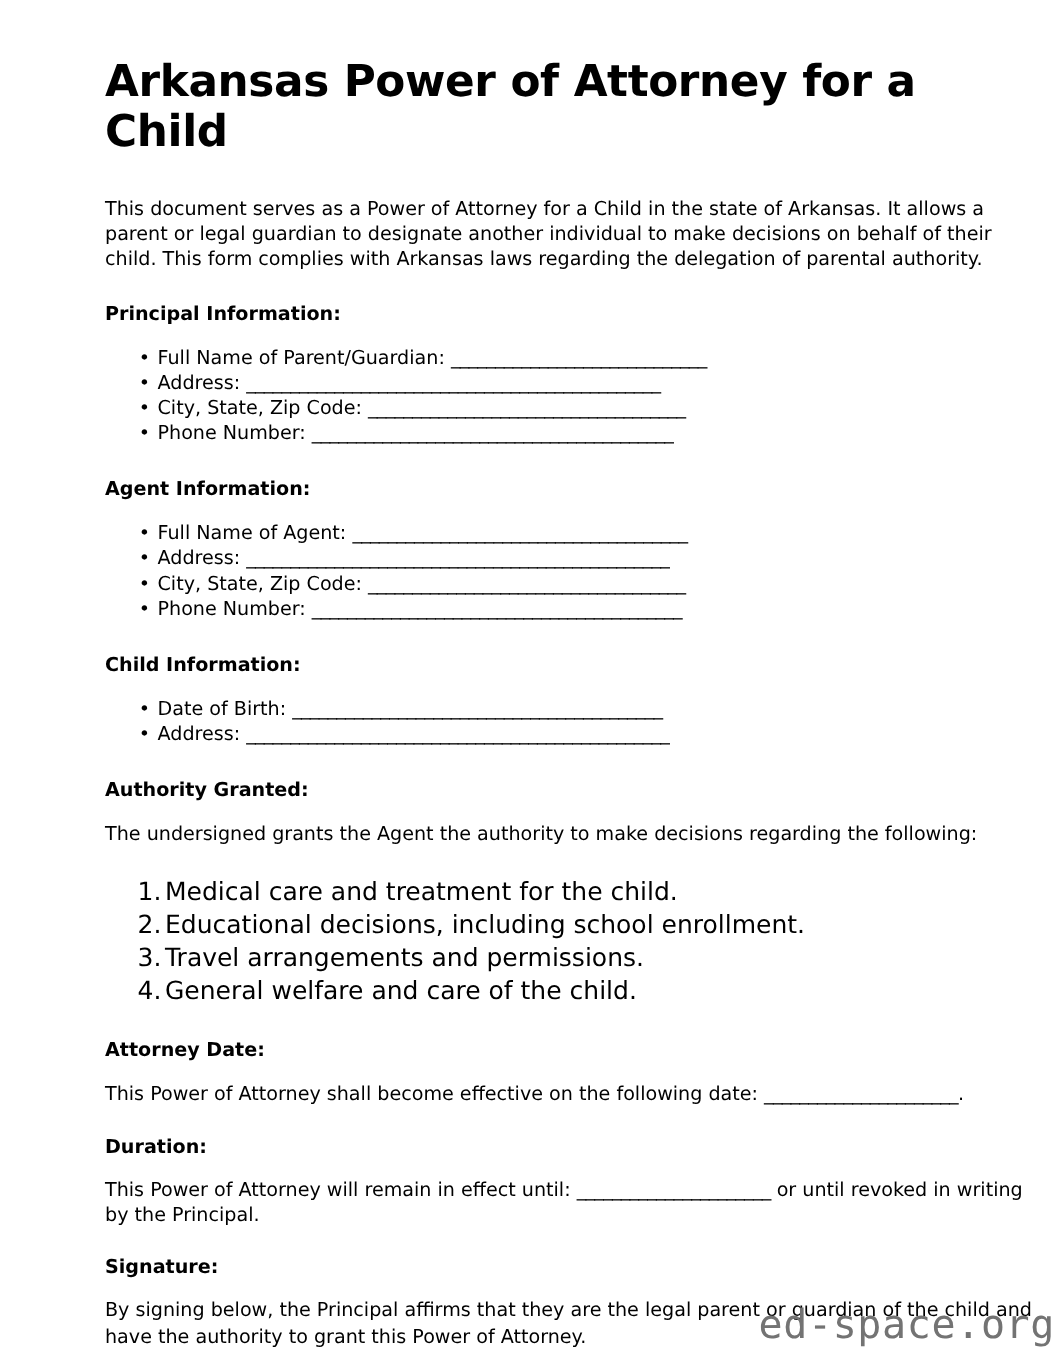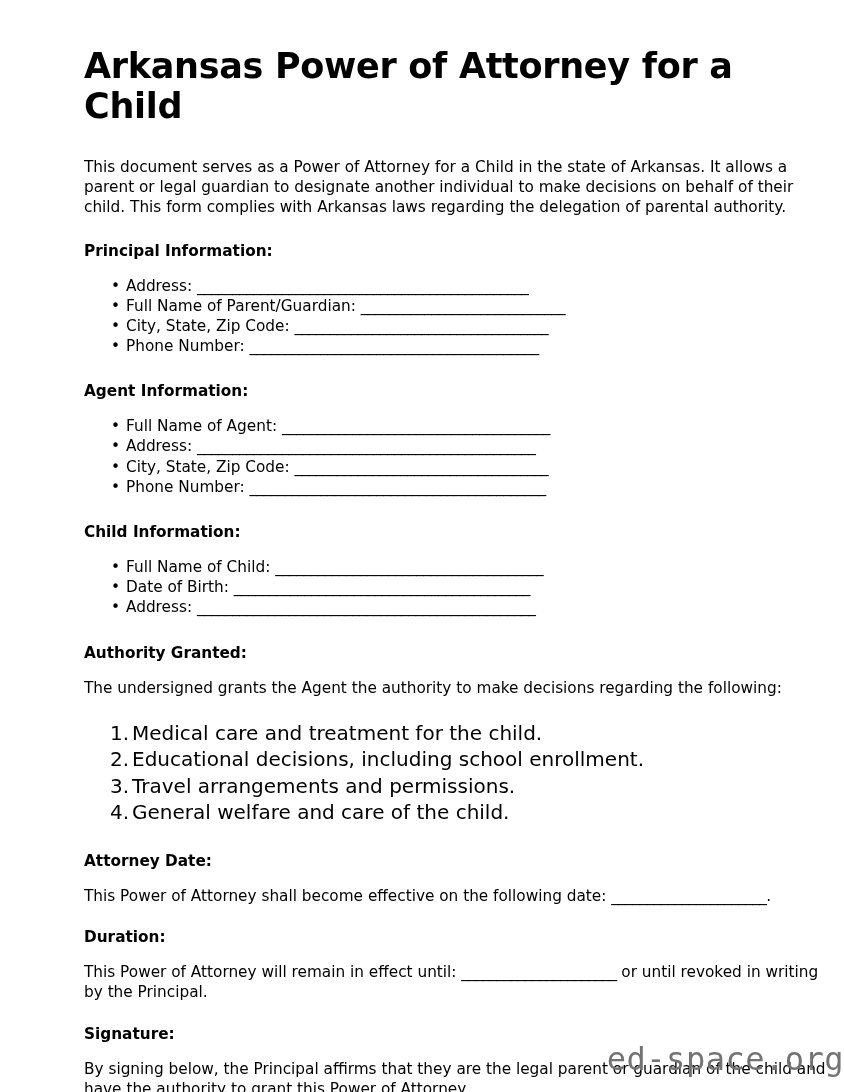--- a/index.html
+++ b/index.html
@@ -104,37 +104,36 @@
 <body>
 
 <div class="page">
 
   <h1 class="doc-title">Arkansas Power of Attorney for a Child</h1>
 
   <p class="intro">This document serves as a Power of Attorney for a Child in the state of Arkansas. It allows a parent or legal guardian to designate another individual to make decisions on behalf of their child. This form complies with Arkansas laws regarding the delegation of parental authority.</p>
 
   <h2 class="section-heading">Principal Information:</h2>
   <ul class="field-list">
+    <li><span>Full Name of Parent/Guardian:</span> <span class="blank">_____________________________</span></li>
     <li><span>Address:</span> <span class="blank">_______________________________________________</span></li>
-    <li><span>Full Name of Parent/Guardian:</span> <span class="blank">_____________________________</span></li>
     <li><span>City, State, Zip Code:</span> <span class="blank">____________________________________</span></li>
     <li><span>Phone Number:</span> <span class="blank">_________________________________________</span></li>
   </ul>
 
   <h2 class="section-heading">Agent Information:</h2>
   <ul class="field-list">
     <li><span>Full Name of Agent:</span> <span class="blank">______________________________________</span></li>
     <li><span>Address:</span> <span class="blank">________________________________________________</span></li>
     <li><span>City, State, Zip Code:</span> <span class="blank">____________________________________</span></li>
     <li><span>Phone Number:</span> <span class="blank">__________________________________________</span></li>
   </ul>
 
   <h2 class="section-heading">Child Information:</h2>
   <ul class="field-list">
-    <li><span>Full Name of Child:</span> <span class="blank">______________________________________</span></li>
     <li><span>Date of Birth:</span> <span class="blank">__________________________________________</span></li>
     <li><span>Address:</span> <span class="blank">________________________________________________</span></li>
   </ul>
 
   <h2 class="section-heading">Authority Granted:</h2>
   <p class="body-text">The undersigned grants the Agent the authority to make decisions regarding the following:</p>
   <ol class="num-list">
     <li>Medical care and treatment for the child.</li>
     <li>Educational decisions, including school enrollment.</li>
     <li>Travel arrangements and permissions.</li>

